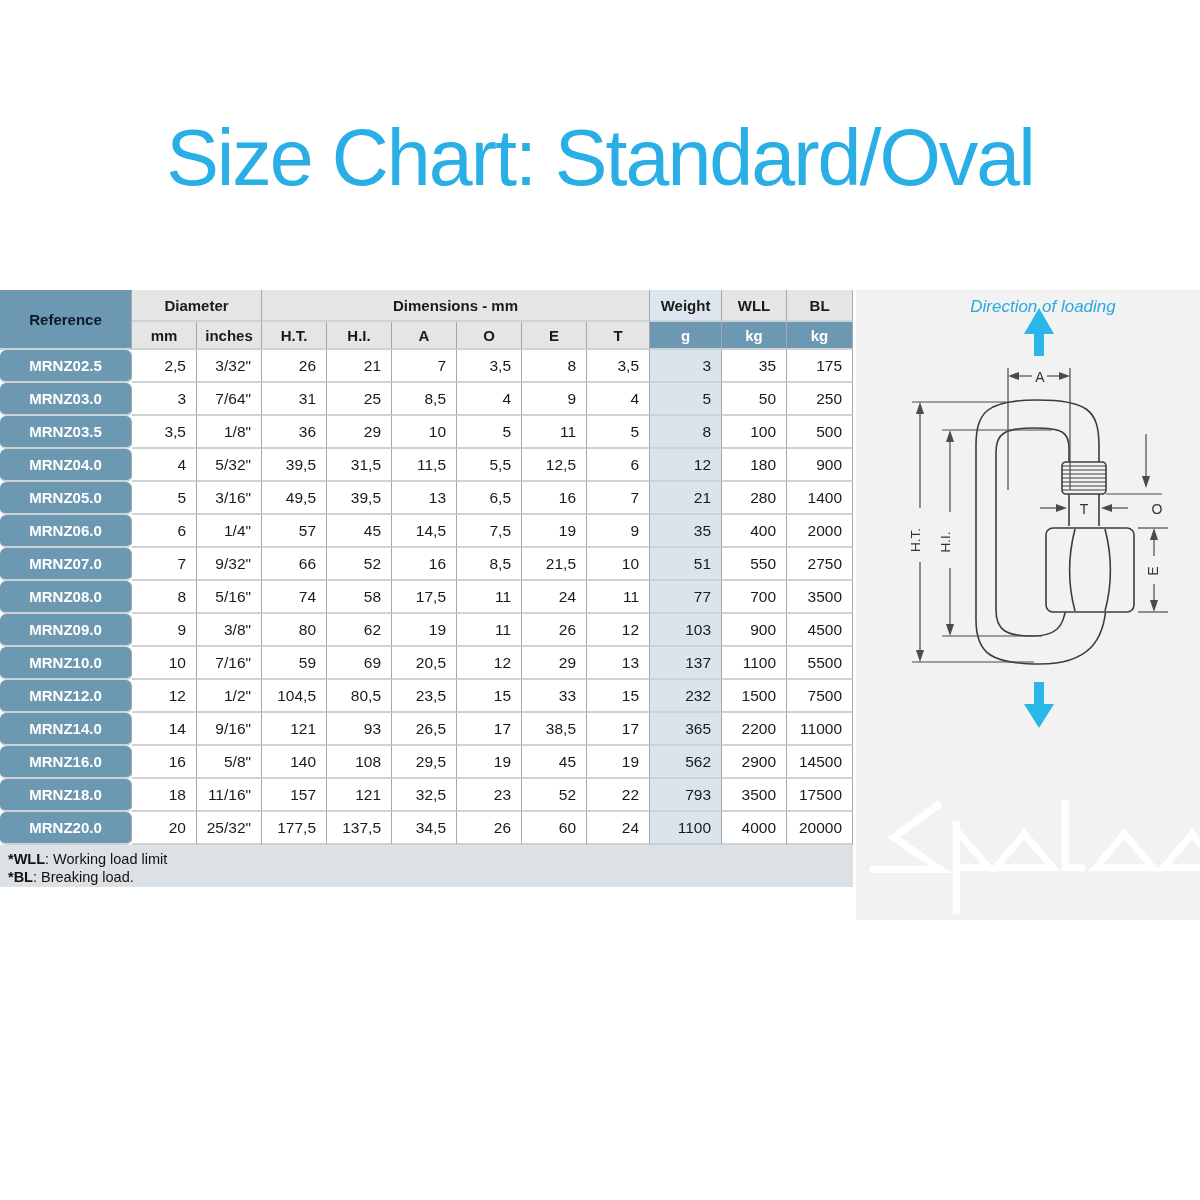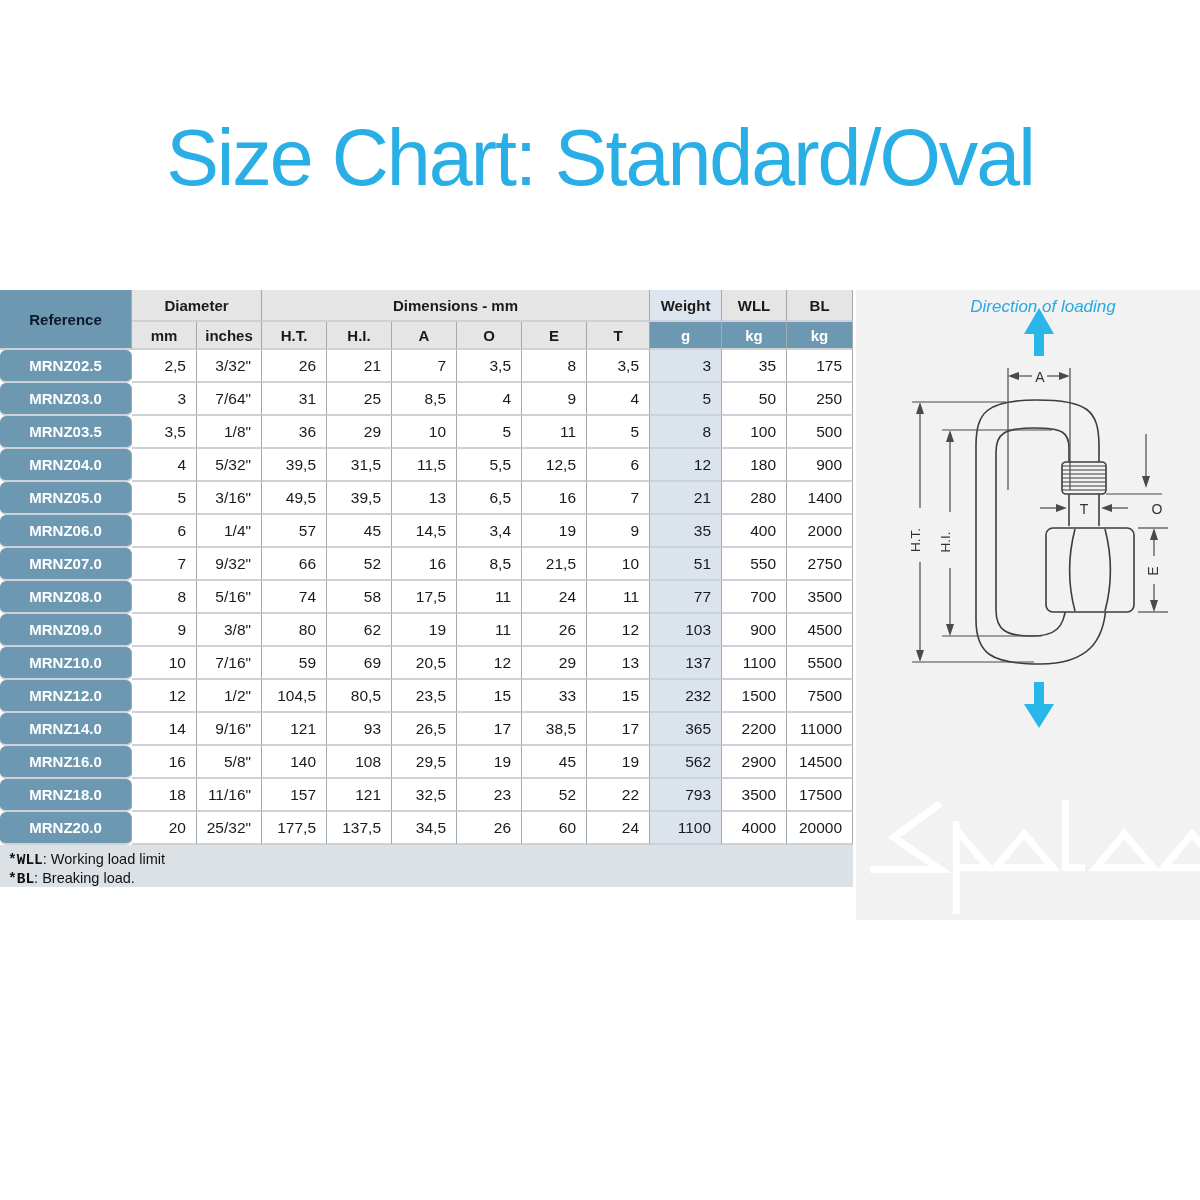--- a/index.html
+++ b/index.html
@@ -47,21 +47,21 @@
   .size-table td.ref-cell {
     background:#6d98b2; color:#ffffff; font-weight:bold;
     text-align:center; font-size:15px;border-radius:6px;
   }
   .footnote-panel {
     width:853px; height:42px; box-sizing:border-box;
     background:#dce1e6; padding:5px 0 0 8px;
     font-size:14.5px; color:#111111;
   }
   .footnote-line { line-height:18px; }
-  .footnote-line b { font-weight:bold;font-family:Liberation Mono, monospace; }
+  .footnote-line b { font-weight:bold; }
 
   
   .diagram-panel {
     position:absolute; left:856px; top:0; width:344px; height:630px;
     background:#f2f2f2; overflow:hidden;
   }
   .loading-caption {
     position:absolute; top:7px; left:30px; right:0;
     text-align:center; font-style:italic; font-size:17px; color:#29a9e0;
   }
@@ -186,21 +186,21 @@
             <td class="num">280</td>
             <td class="num">1400</td>
           </tr>
           <tr>
             <td class="ref-cell">MRNZ06.0</td>
             <td class="num">6</td>
             <td class="num">1/4"</td>
             <td class="num">57</td>
             <td class="num">45</td>
             <td class="num">14,5</td>
-            <td class="num">3,4</td>
+            <td class="num">7,5</td>
             <td class="num">19</td>
             <td class="num">9</td>
             <td class="num weight-cell">35</td>
             <td class="num">400</td>
             <td class="num">2000</td>
           </tr>
           <tr>
             <td class="ref-cell">MRNZ07.0</td>
             <td class="num">7</td>
             <td class="num">9/32"</td>

